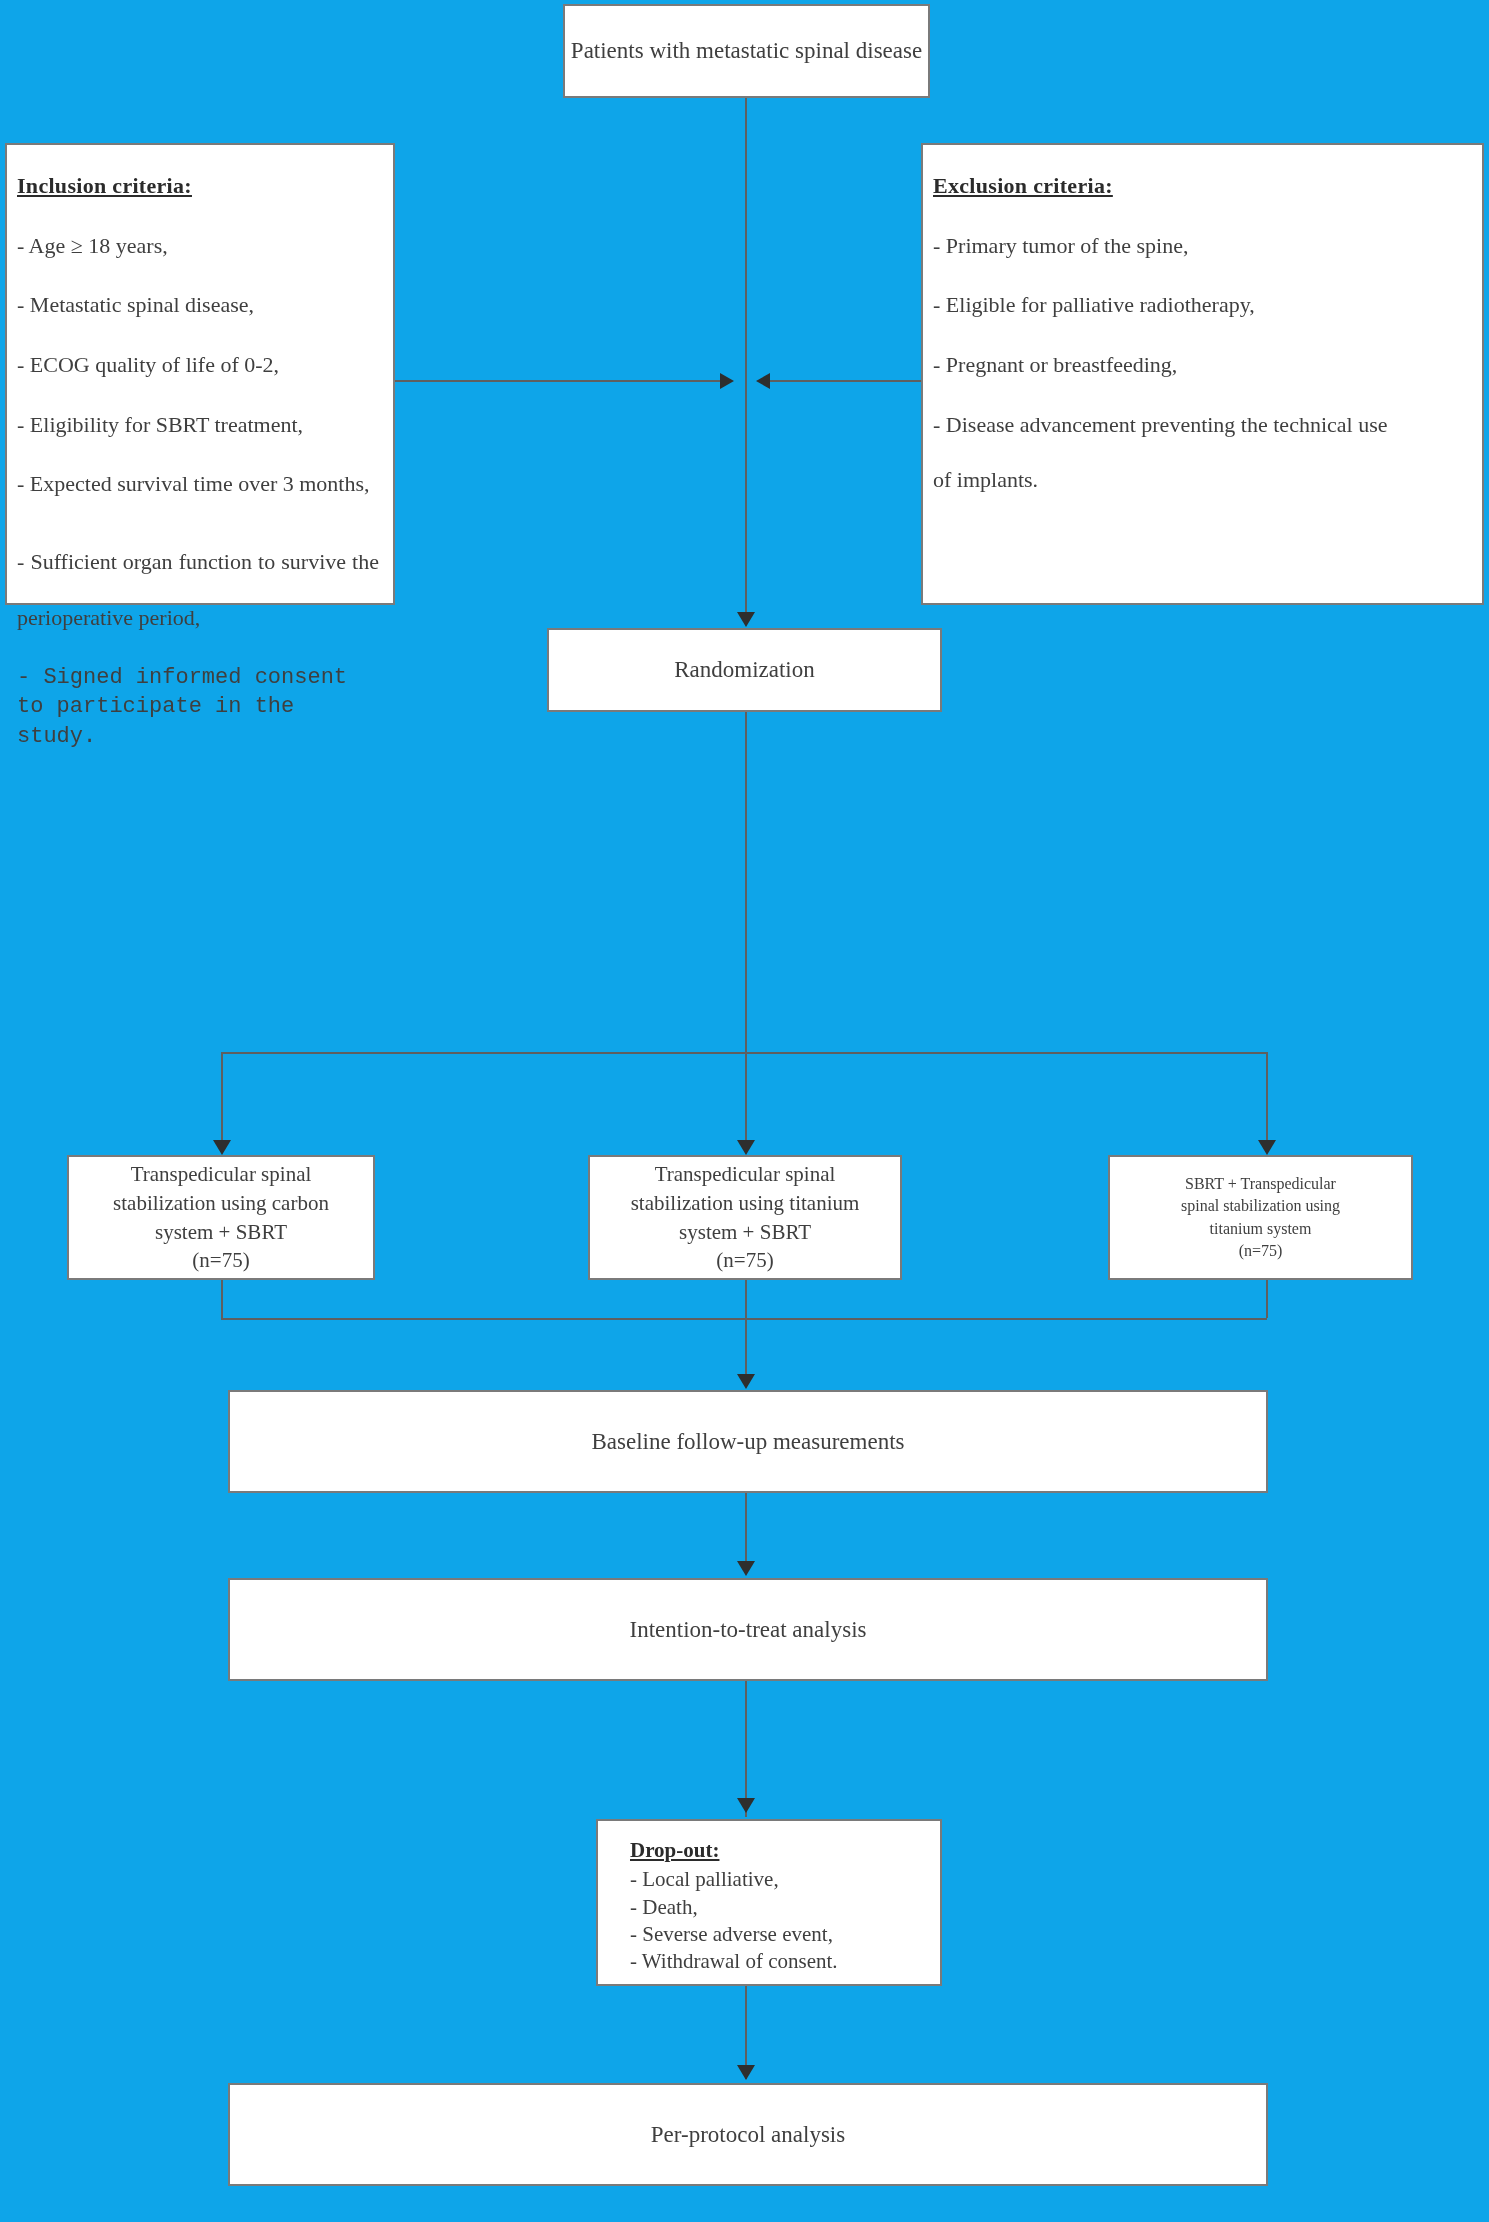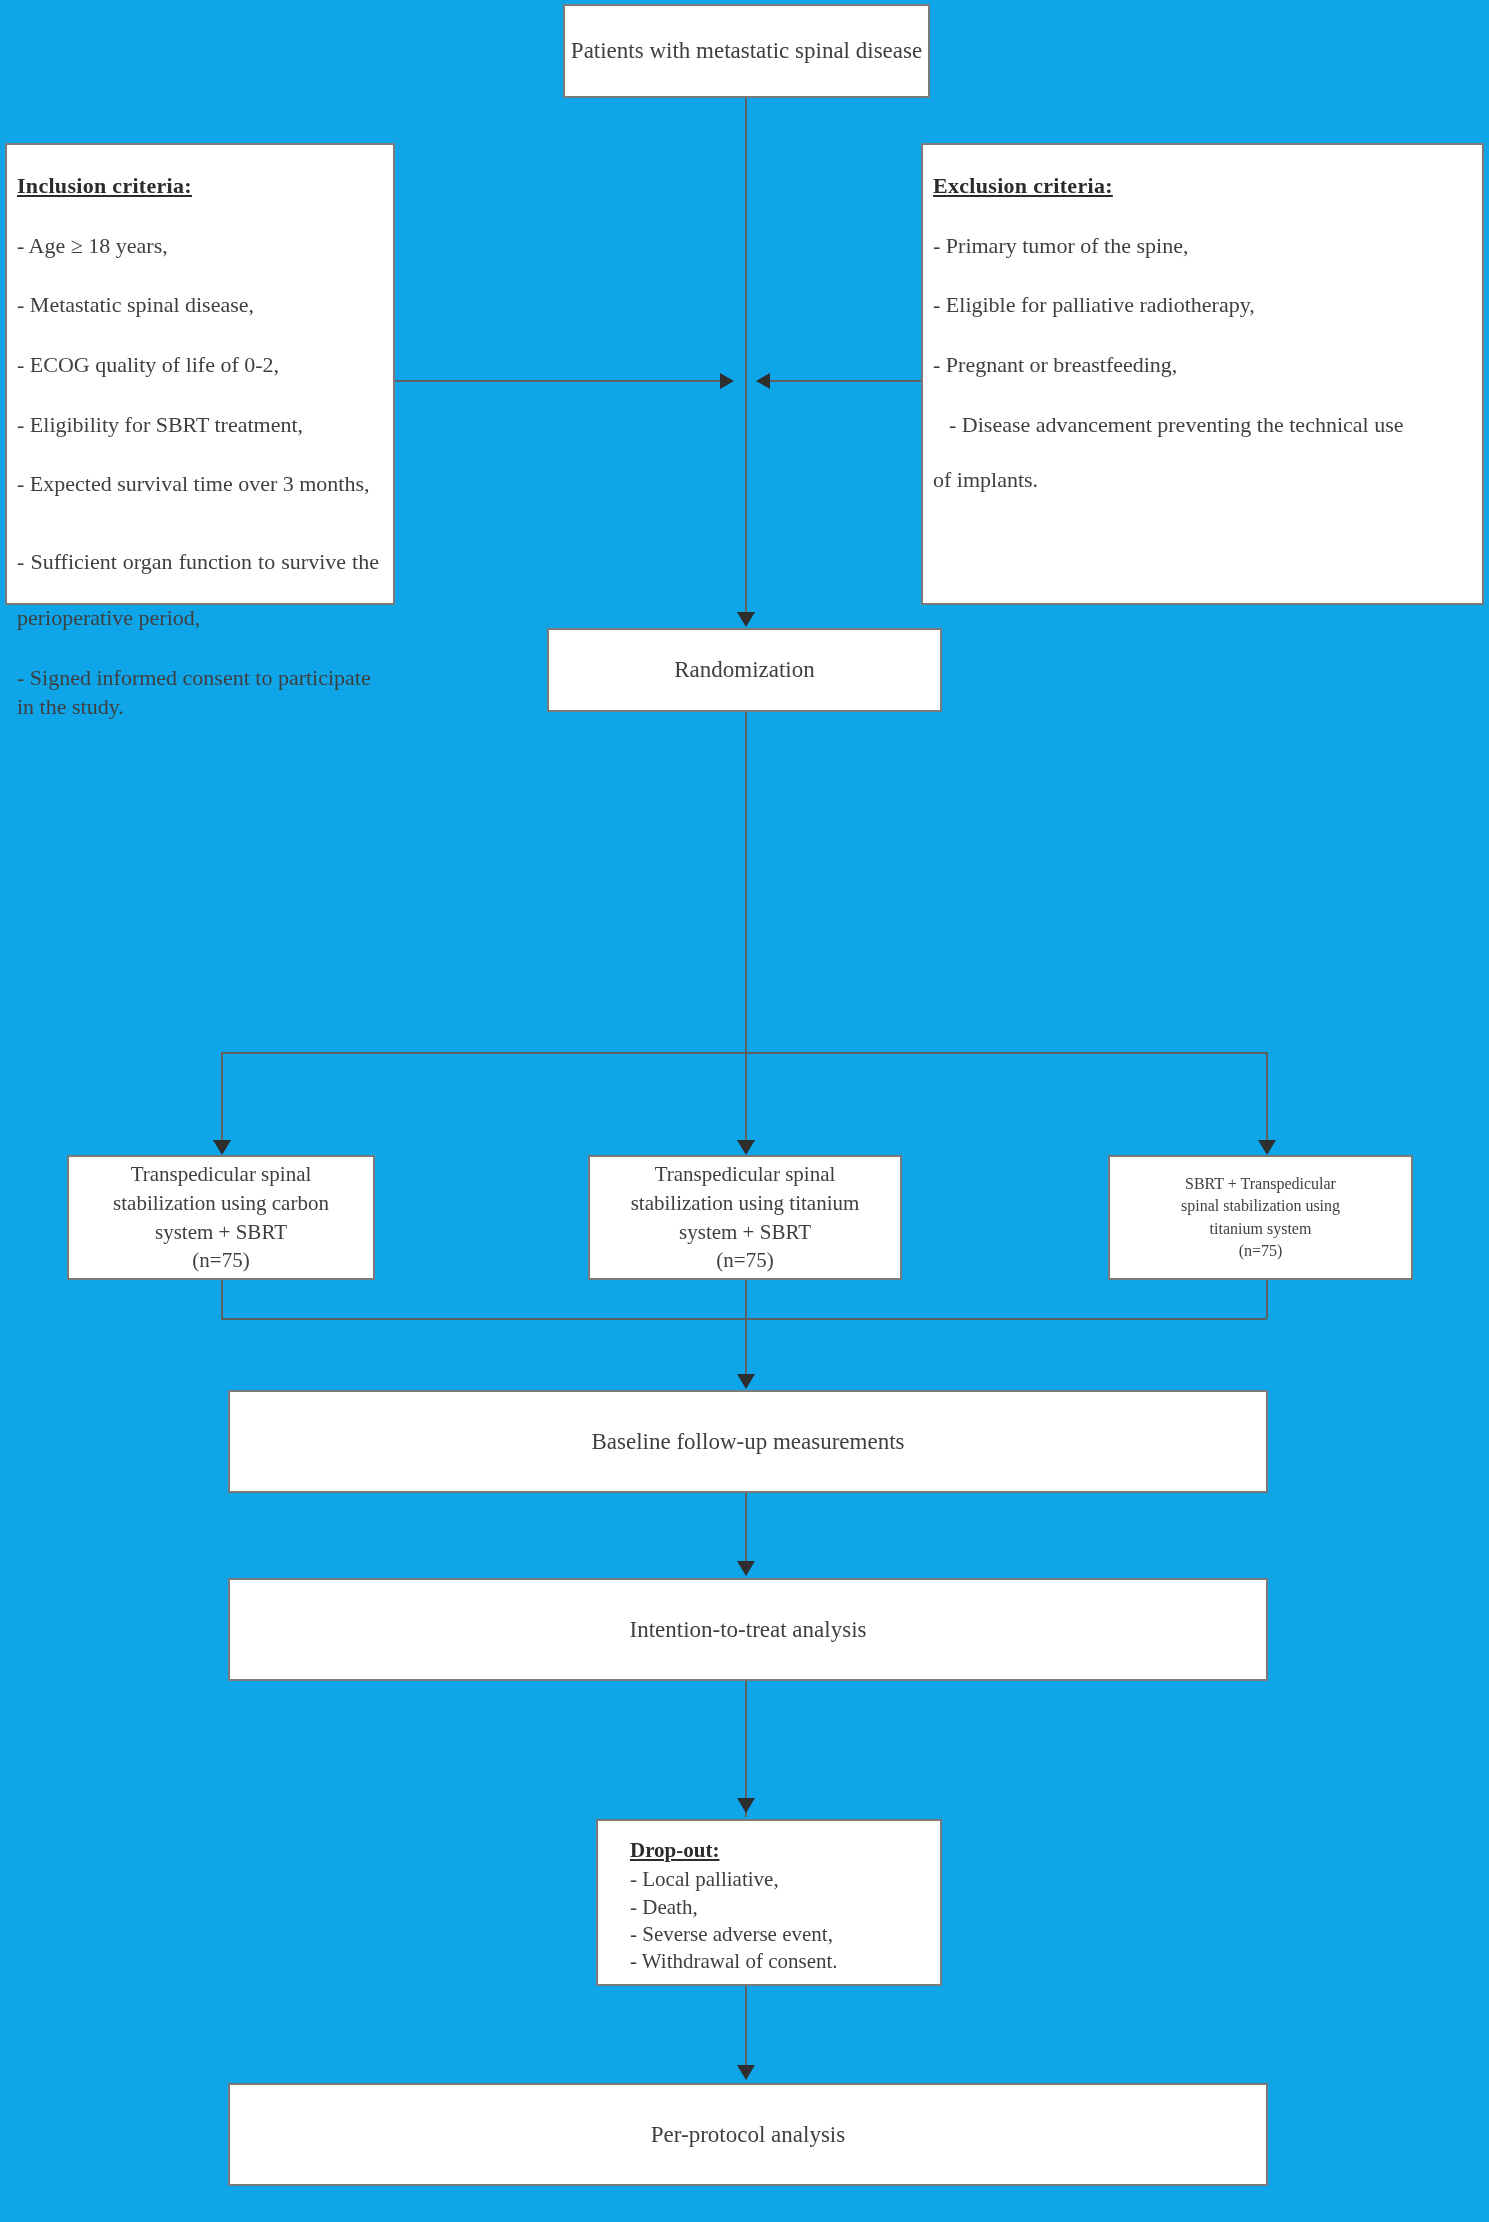--- a/index.html
+++ b/index.html
@@ -125,32 +125,32 @@
 
   <div class="box criteria" style="left:5px; top:143px; width:390px; height:462px;">
     <span class="heading">Inclusion criteria:</span>
     <span class="item">- Age ≥ 18 years,</span>
     <span class="item">- Metastatic spinal disease,</span>
     <span class="item">- ECOG quality of life of 0-2,</span>
     <span class="item">- Eligibility for SBRT treatment,</span>
     <span class="item">- Expected survival time over 3 months,</span>
     <span class="item justify" style="margin-bottom:26px;margin-top:48px;">-  Sufficient   organ   function   to   survive   the</span>
     <span class="item" style="margin-bottom:30px;">perioperative period,</span>
-    <span class="item" style="margin-bottom:0;">- Signed informed consent to participate in the study.</span>
+    <span class="item" style="margin-bottom:0;font-family:Liberation Mono, monospace;">- Signed informed consent to participate in the study.</span>
   </div>
 
   <div class="hline" style="left:395px; top:380px; width:325px;"></div>
   <div class="arrow-right" style="left:720px; top:373px;"></div>
 
   <div class="box criteria" style="left:921px; top:143px; width:563px; height:462px;">
     <span class="heading">Exclusion criteria:</span>
     <span class="item">- Primary tumor of the spine,</span>
     <span class="item">- Eligible for palliative radiotherapy,</span>
     <span class="item">- Pregnant or breastfeeding,</span>
-    <span class="item" style="margin-bottom:26px;margin-left:16px;">- Disease advancement preventing the technical use</span>
+    <span class="item" style="margin-bottom:26px;">- Disease advancement preventing the technical use</span>
     <span class="item" style="margin-bottom:12px;">of implants.</span>
   </div>
 
   <div class="hline" style="left:770px; top:380px; width:151px;"></div>
   <div class="arrow-left" style="left:756px; top:373px;"></div>
 
   <div class="box box-center" style="left:547px; top:628px; width:395px; height:84px; font-size:23px;">
     <span class="box-text">Randomization</span>
   </div>
 

